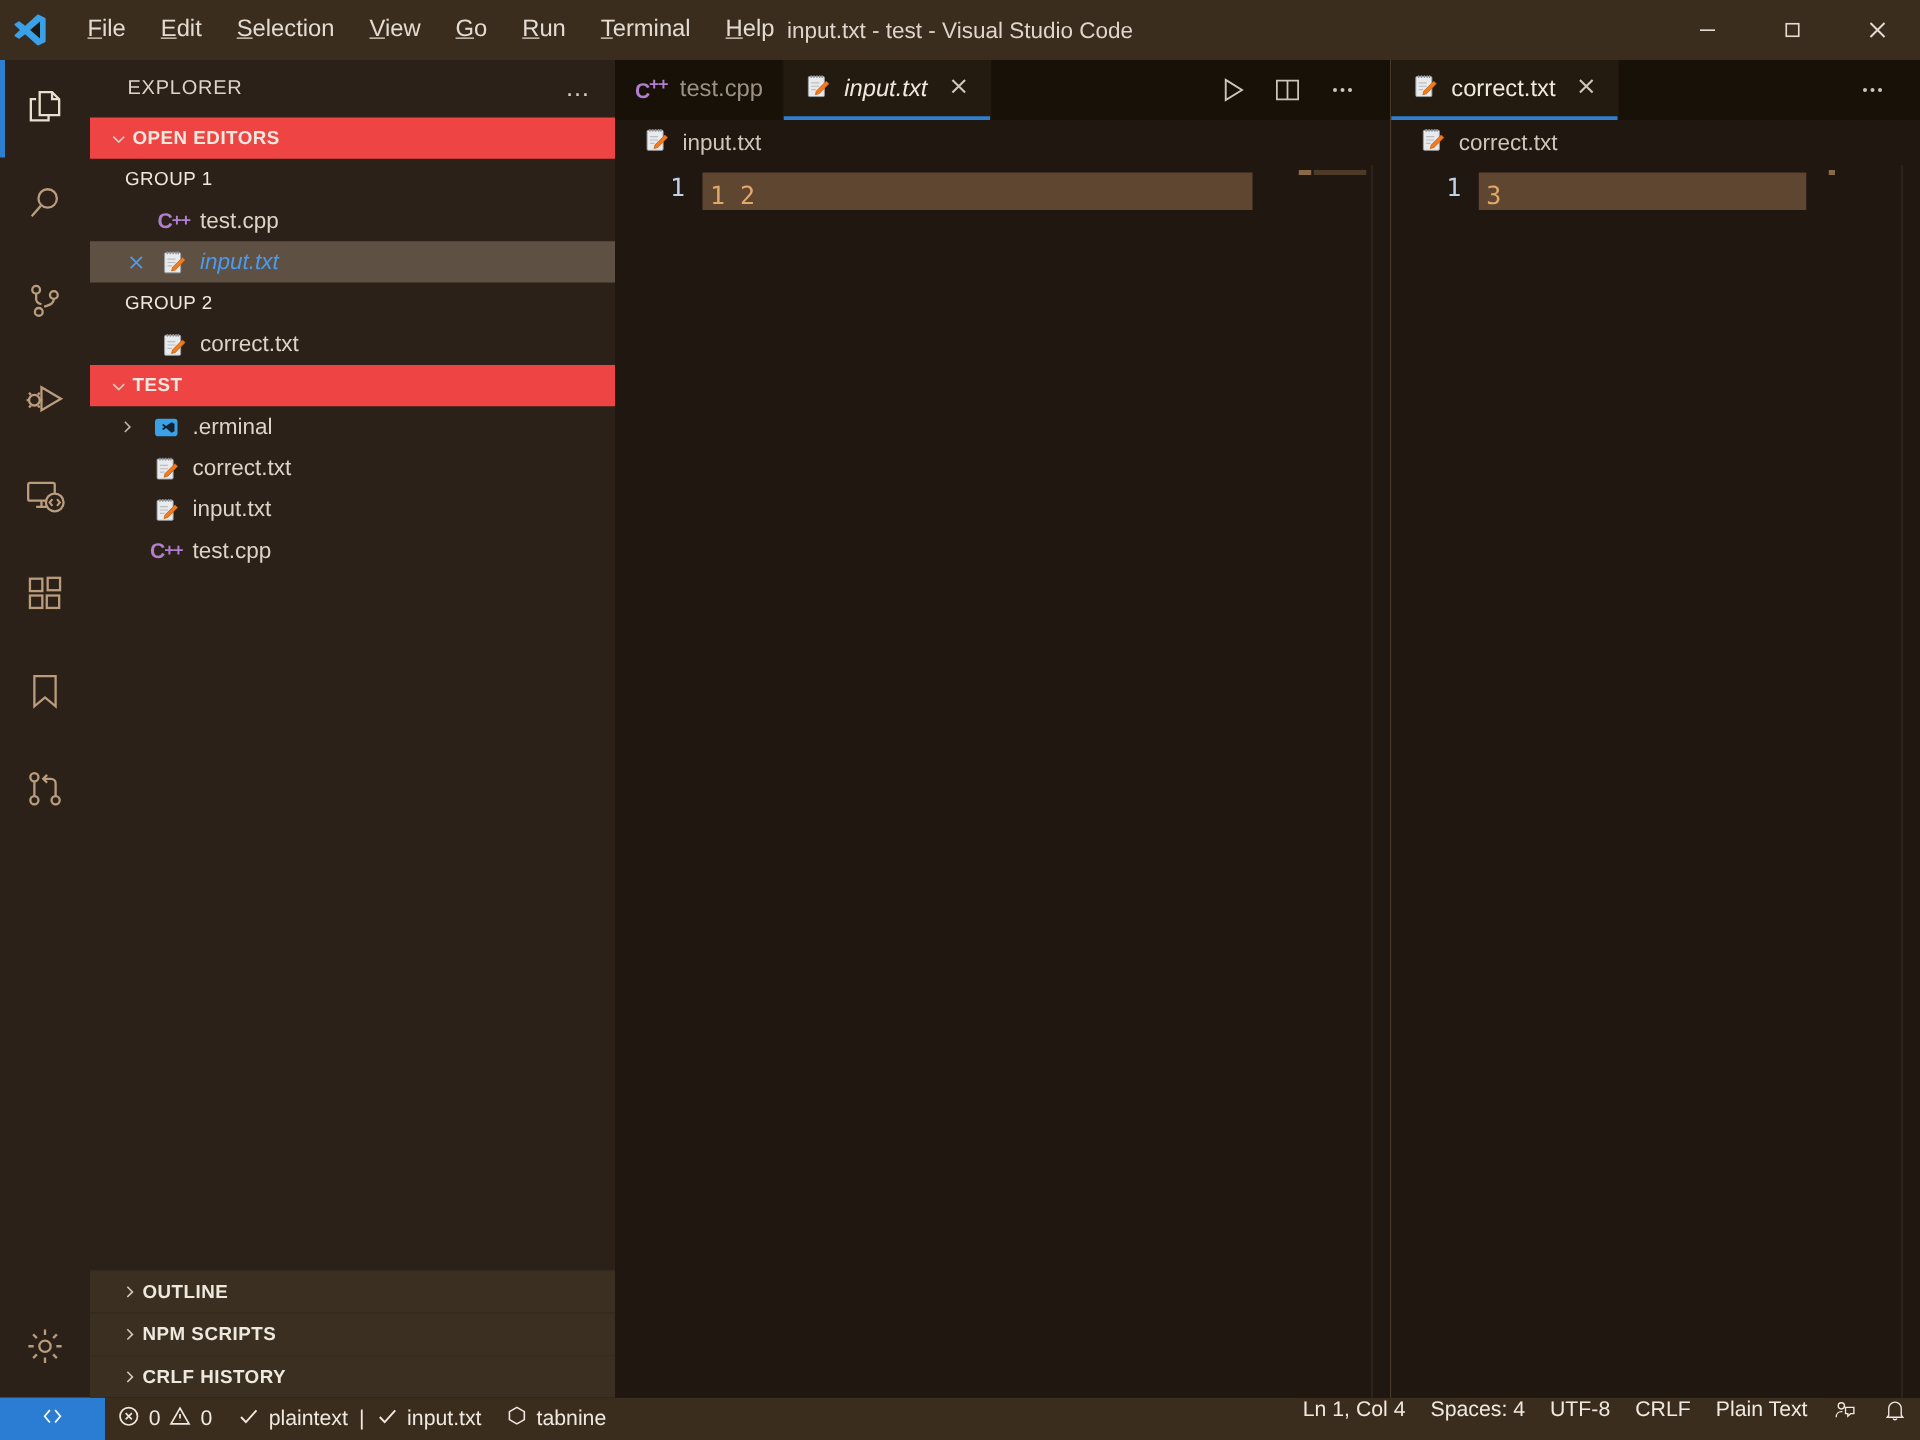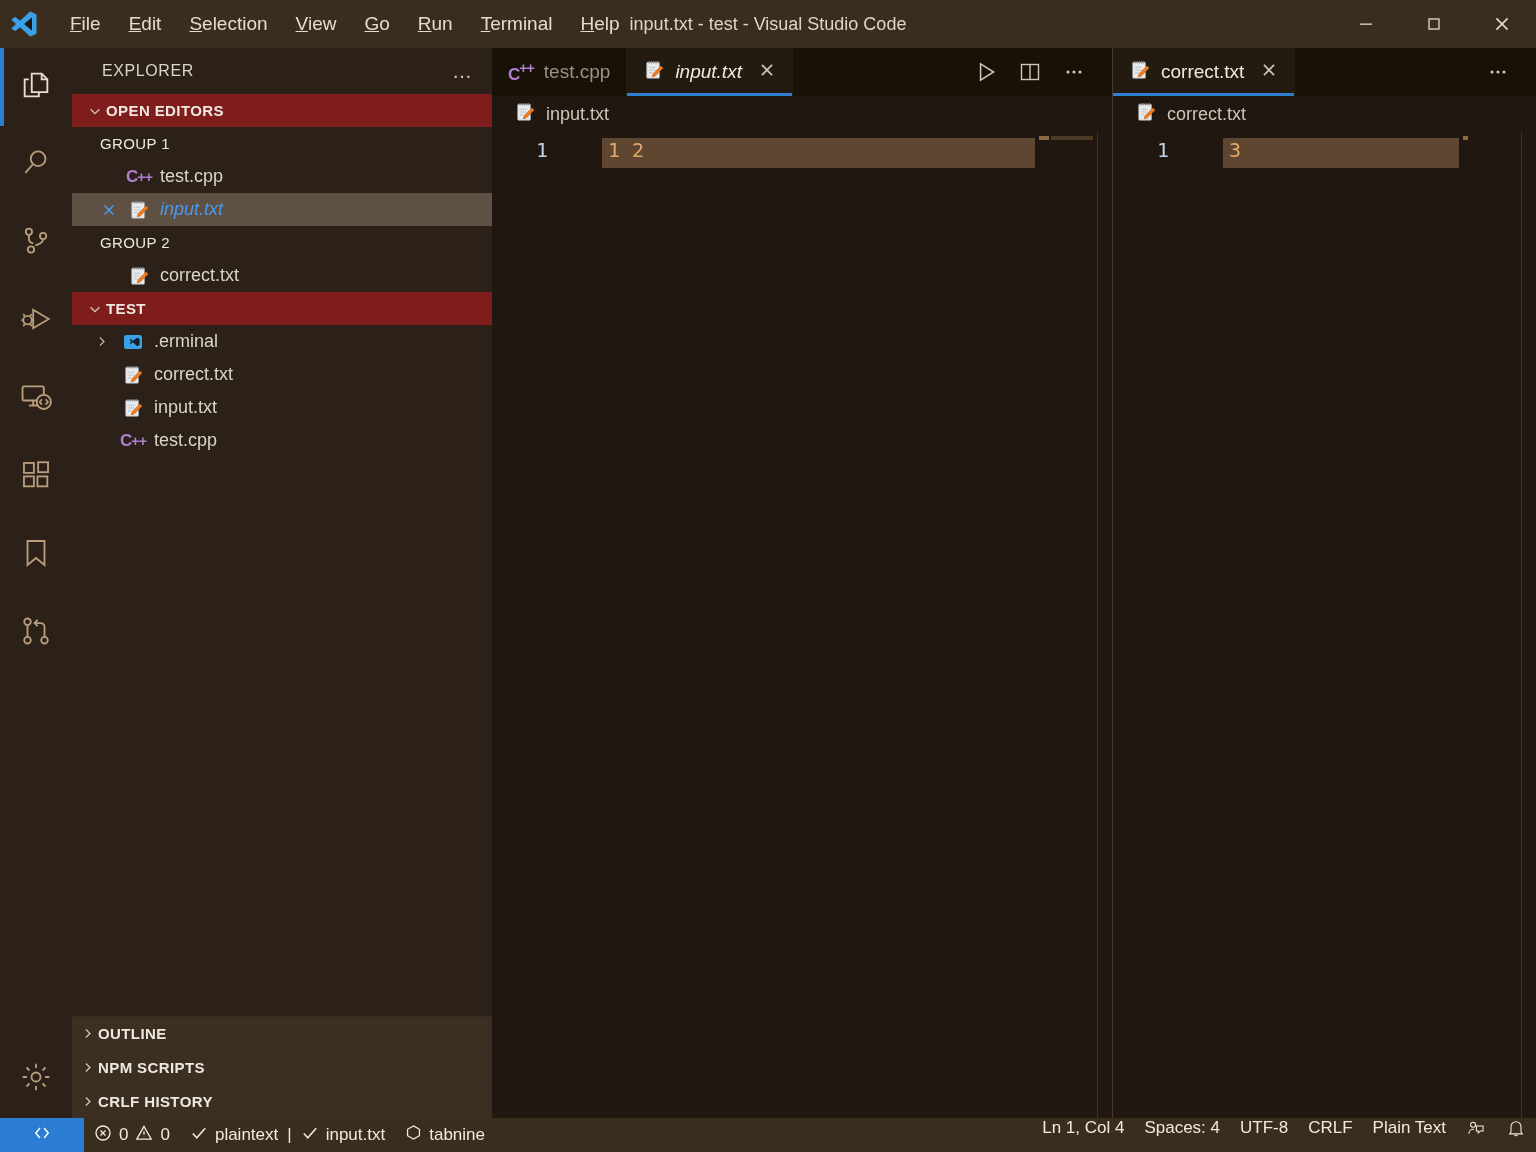--- a/index.html
+++ b/index.html
@@ -90,21 +90,21 @@
   }
   .sidebar-title {
     height: 46px; display: flex; align-items: center;
     padding: 0 18px 0 30px;
     font-size: 16px; letter-spacing: 0.6px;
     color: #ddd4c8;
   }
   .sidebar-title .dots { margin-left: auto; letter-spacing: 2px; font-size: 20px; color: #d7cec3;}
   .section-header {
     height: 33px; display: flex; align-items: center;
-    background: #7f1d1d;
+    background: #ef4444;
     font-size: 15px; font-weight: bold;
     letter-spacing: 0.4px;
     color: #efe8df;
     padding-left: 12px;
   }
   .chev { width: 22px; display:inline-flex; align-items:center; justify-content:center; color: #d3c8ba; }
   .grp-label {
     height: 33px; display:flex; align-items:center;
     padding-left: 28px;
     font-size: 15px; font-weight: normal; letter-spacing: 0.4px;
@@ -123,21 +123,21 @@
   .ficon { width: 26px; display:inline-flex; align-items:center; justify-content:center; }
   .cpp-icon { color: #b07fd0; font-weight: bold; font-size: 17px; letter-spacing: -1px; }
   .tree-row { padding-left: 18px; }
   .tree-caret { width: 22px; display:inline-flex; align-items:center; justify-content:center; color:#c0b4a4; font-size: 16px;}
   .sidebar-fill { flex: 1; }
   .bottom-sections { }
   .collapsed-header {
     height: 33px; display: flex; align-items: center;
     background: #3b2f22;
     font-size: 15px; font-weight: bold; letter-spacing: 0.4px;
-    color: #efe8df; padding-left: 4px;
+    color: #efe8df; padding-left: 20px;
     border-top: 1px solid #342a1e;
   }
 
   
   .editor-area { flex: 1; display: flex; min-width: 0; background: #201710; }
   .egroup { display: flex; flex-direction: column; min-width: 0; position: relative; }
   .egroup.g1 { width: 620px; min-width: 620px; }
   .egroup.g2 { flex: 1; border-left: 1px solid #4a3c2c; }
 
   .tabbar {
@@ -189,21 +189,21 @@
   .gutter {
     width: 70px; min-width: 70px;
     padding-top: 6px;
     text-align: right;
     box-sizing: border-box;
     padding-right: 14px;
     font-size: 20px;
     color: #bfd3e8;
   }
   .code-lines { flex: 1; padding-top: 6px; min-width: 0; position: relative; }
-  .code-line { height: 30px; display: flex; align-items: flex-start; position: relative; margin-left: 40px; }
+  .code-line { height: 30px; display: flex; align-items: flex-end; position: relative; }
   .sel-bg {
     position: absolute; left: 0; top: 0; height: 30px;
     background: #5f4631;
   }
   .code-text {
     position: relative;
     font-size: 20px;
     color: #e2a86a;
     padding-left: 6px;
     white-space: pre;

